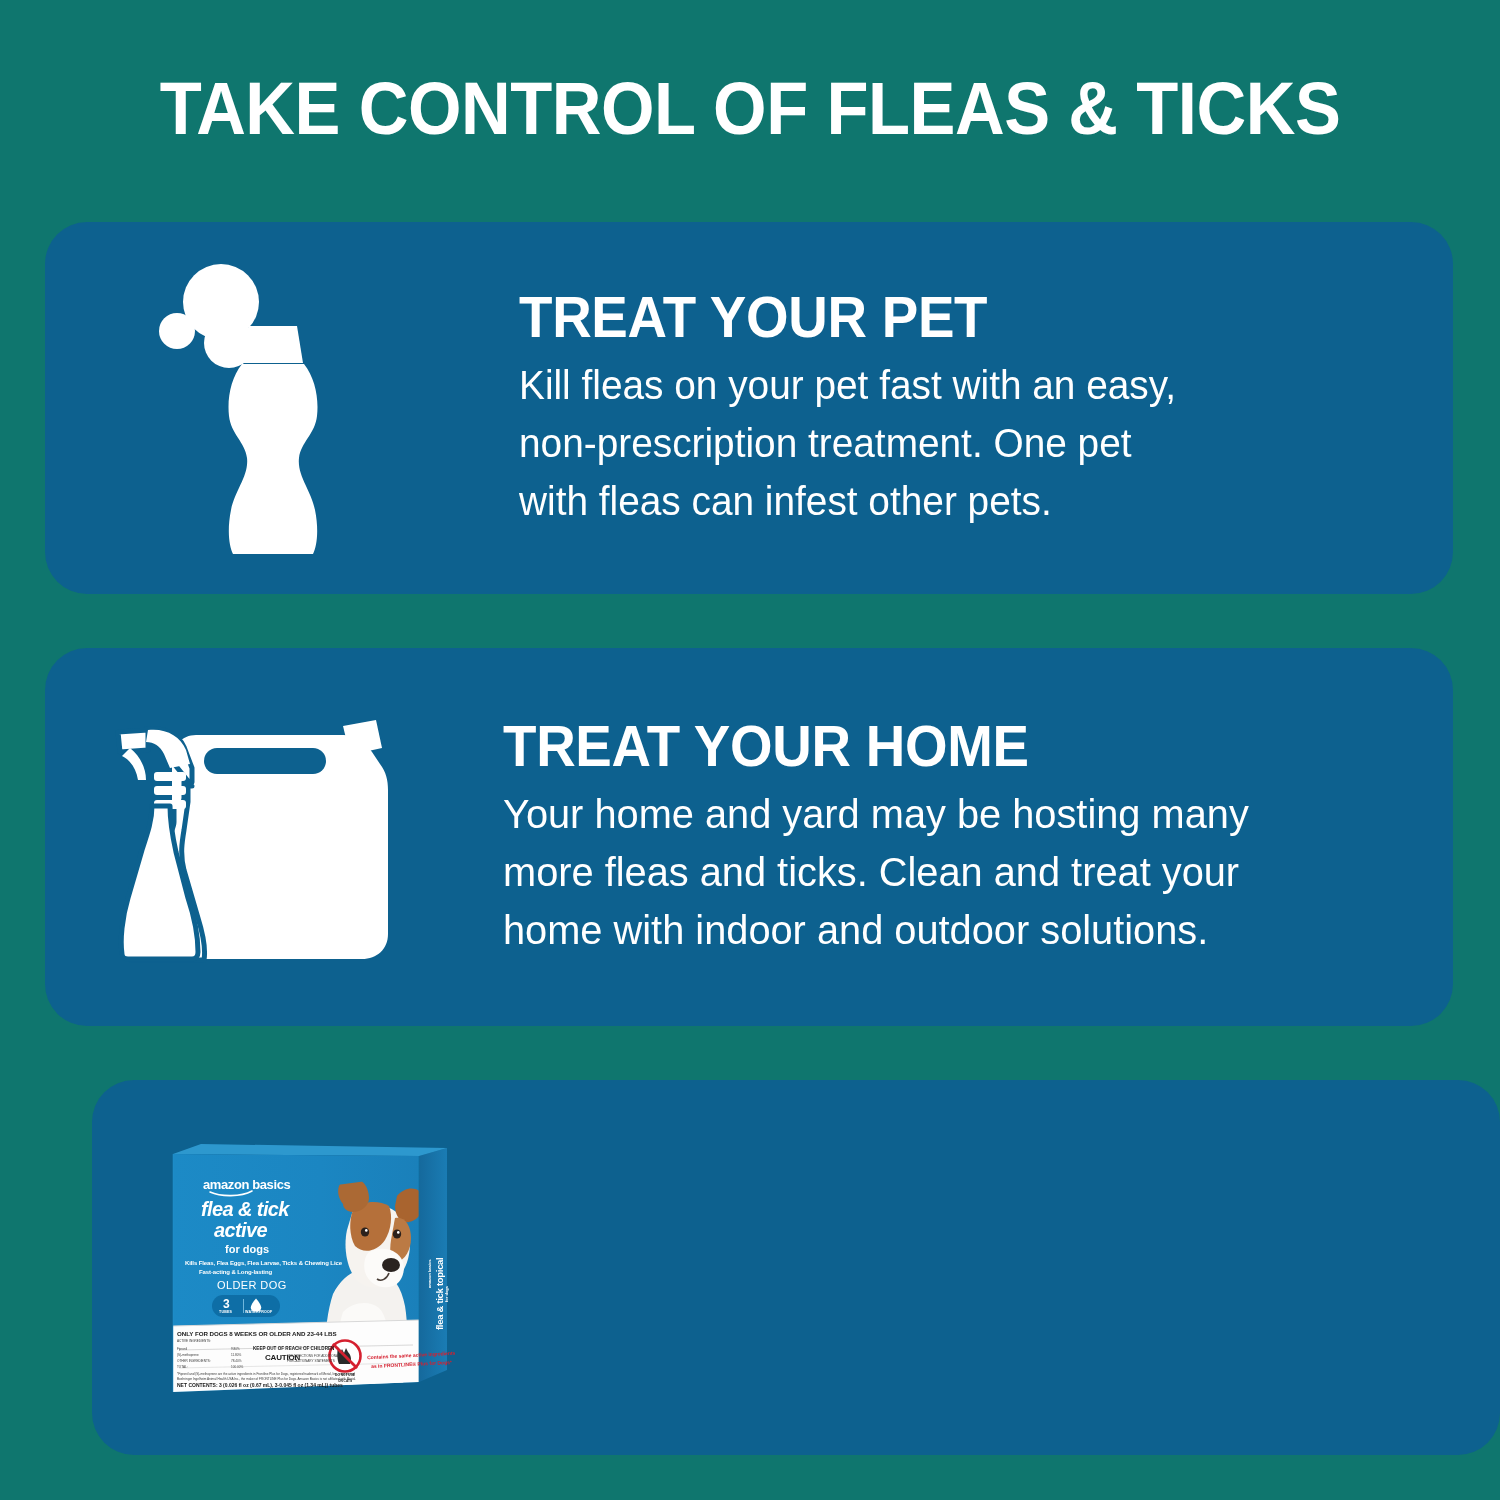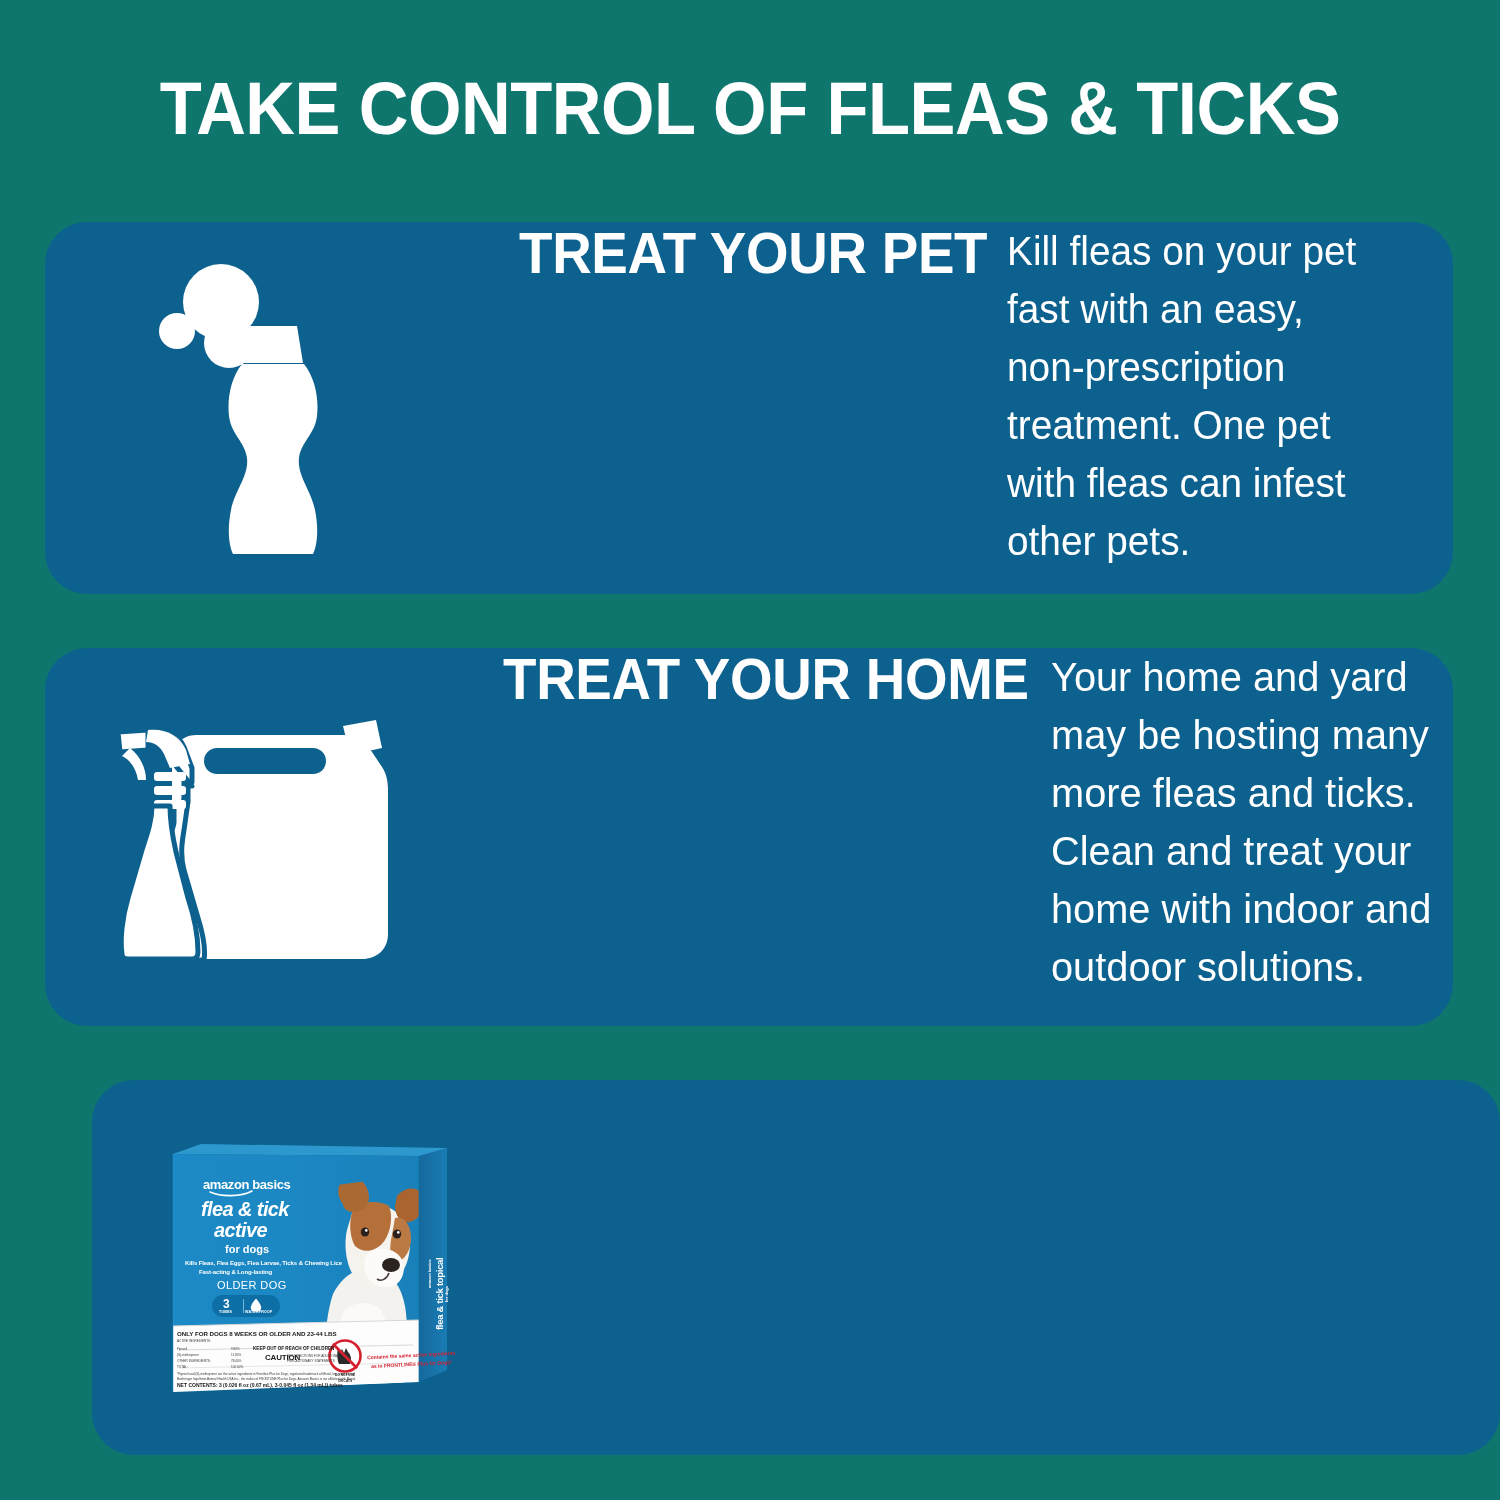--- a/index.html
+++ b/index.html
@@ -63,20 +63,21 @@
     display: flex;
     align-items: center;
     justify-content: center;
   }
 
   .card-body {
     position: absolute;
     top: 0;
     height: 100%;
     display: flex;
+    flex-direction: column;
     justify-content: center;
   }
   .card-1 .card-body { left: 474px; width: 900px; }
   .card-2 .card-body { left: 458px; width: 950px; }
   .card-3 .card-body { left: 468px; width: 930px; }
 
   .card-heading {
     color: #ffffff;
     font-weight: bold;
     font-size: 57px;

